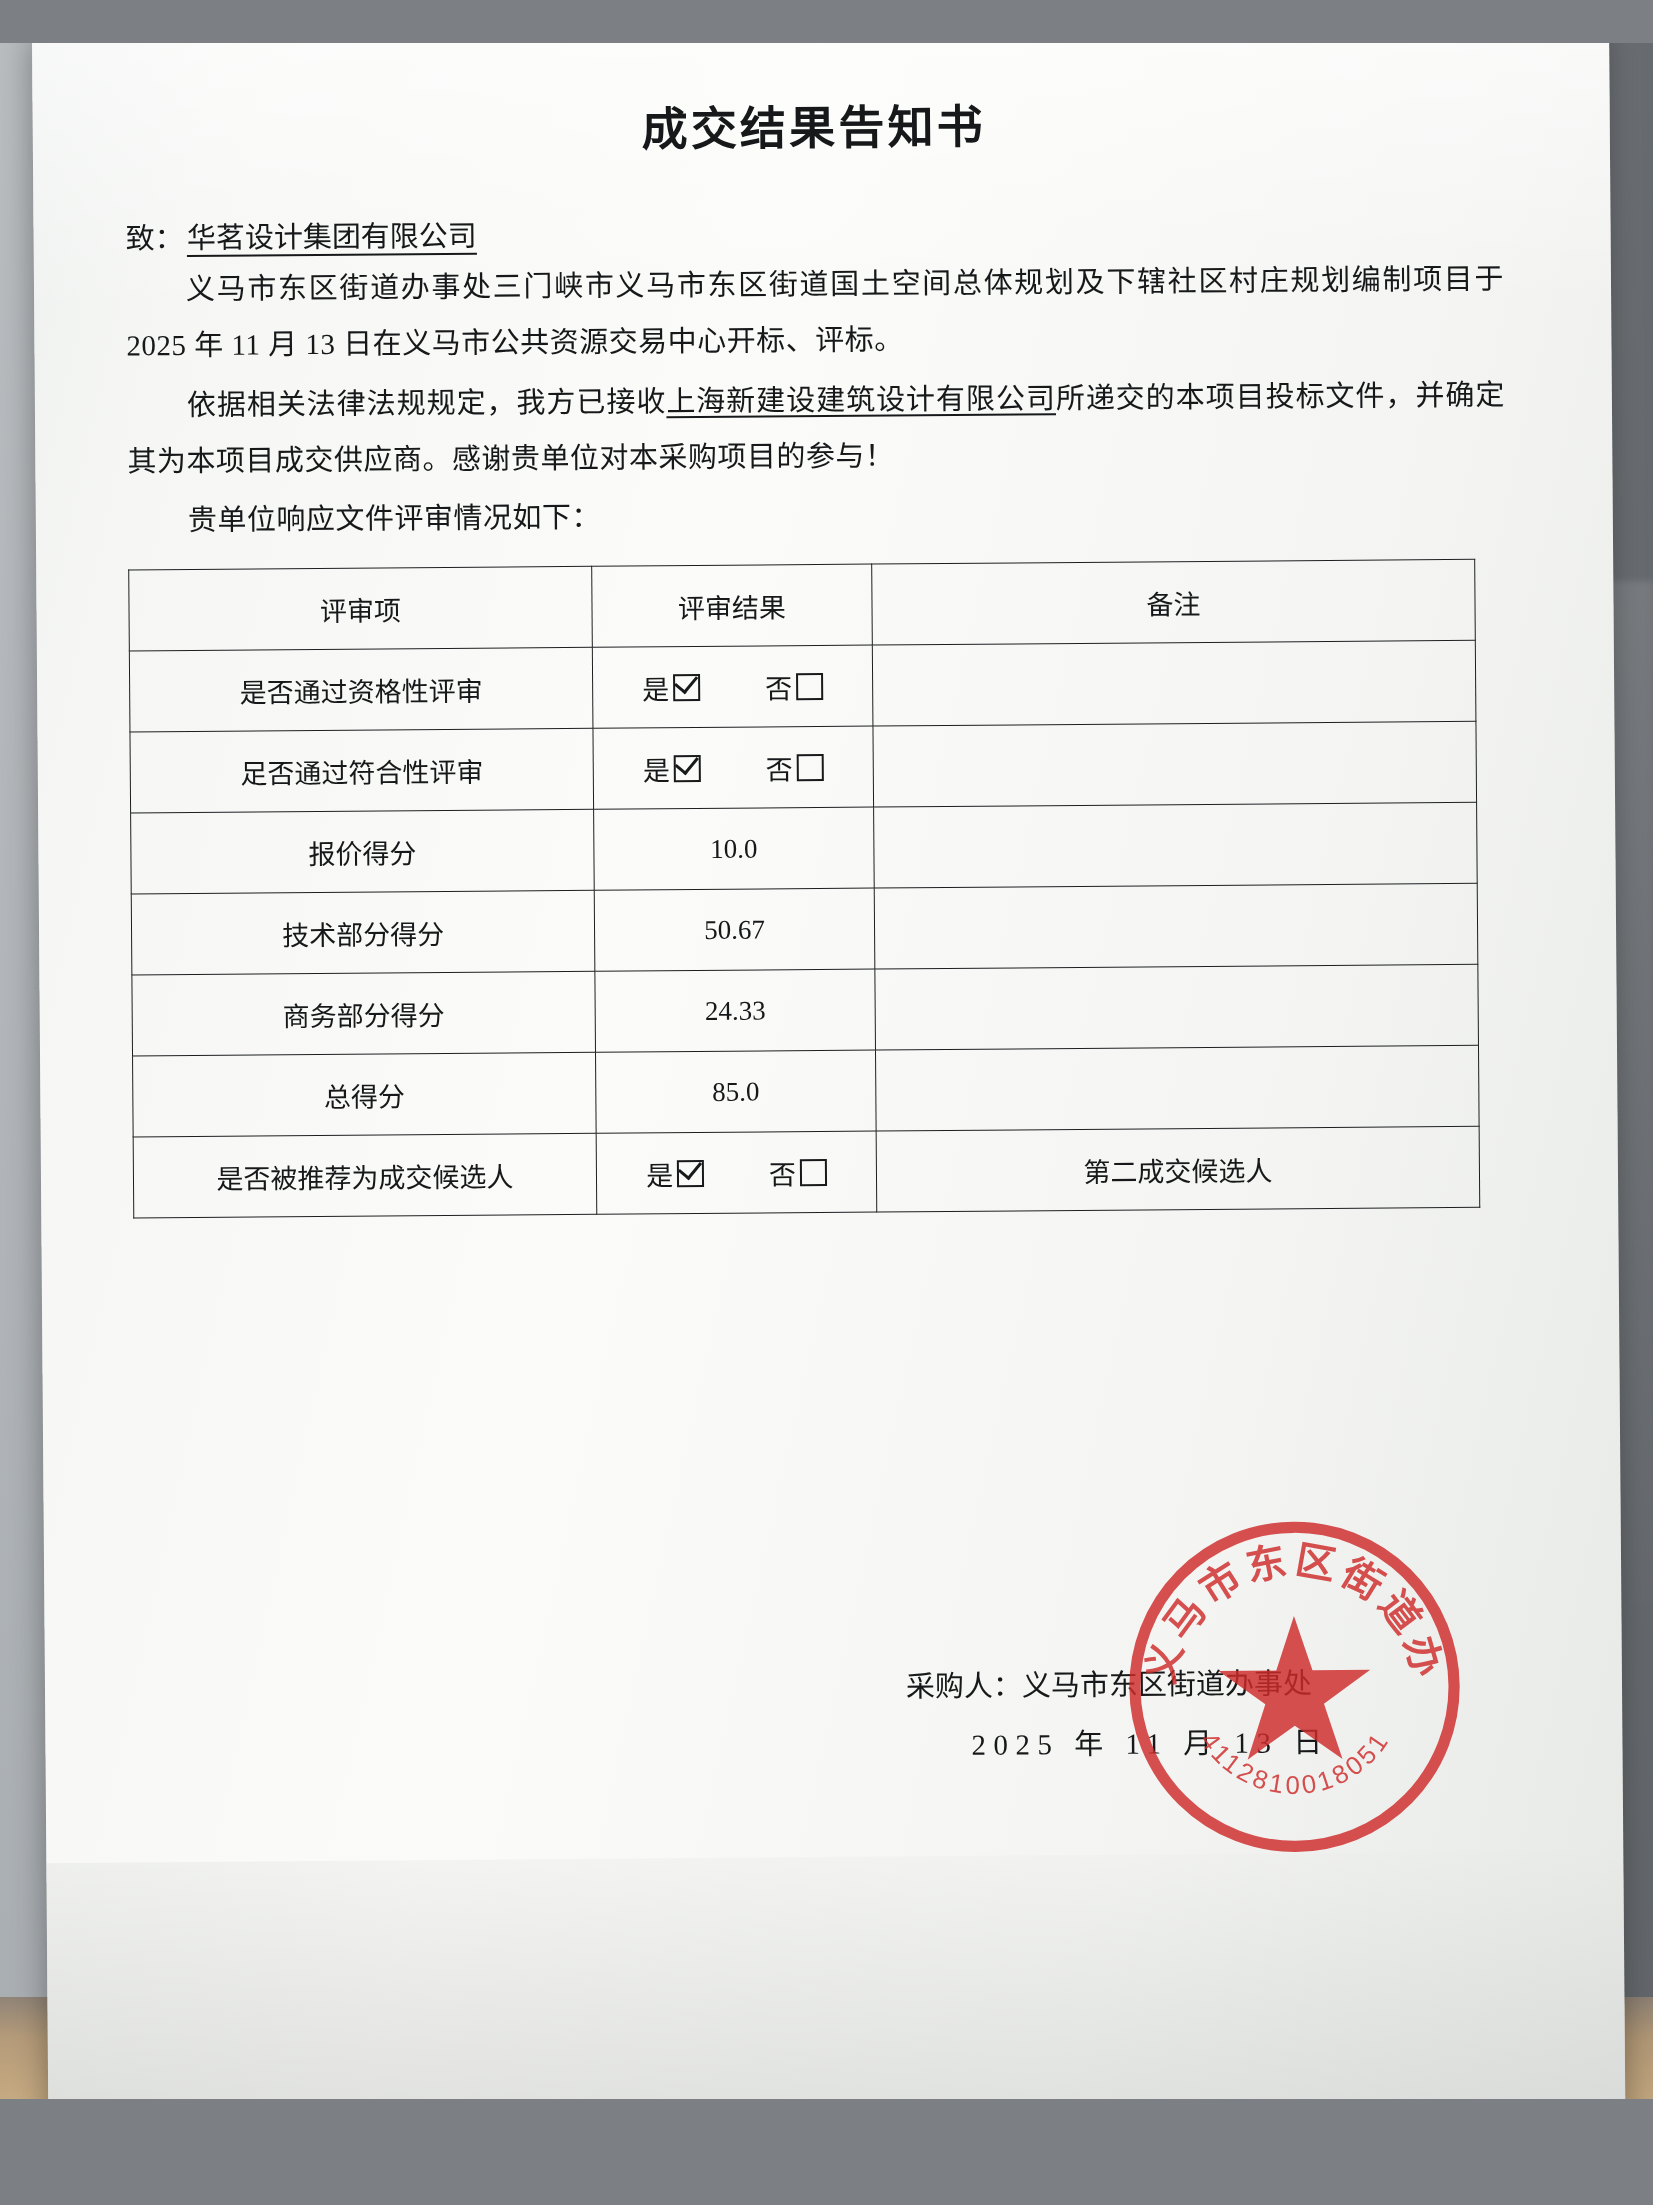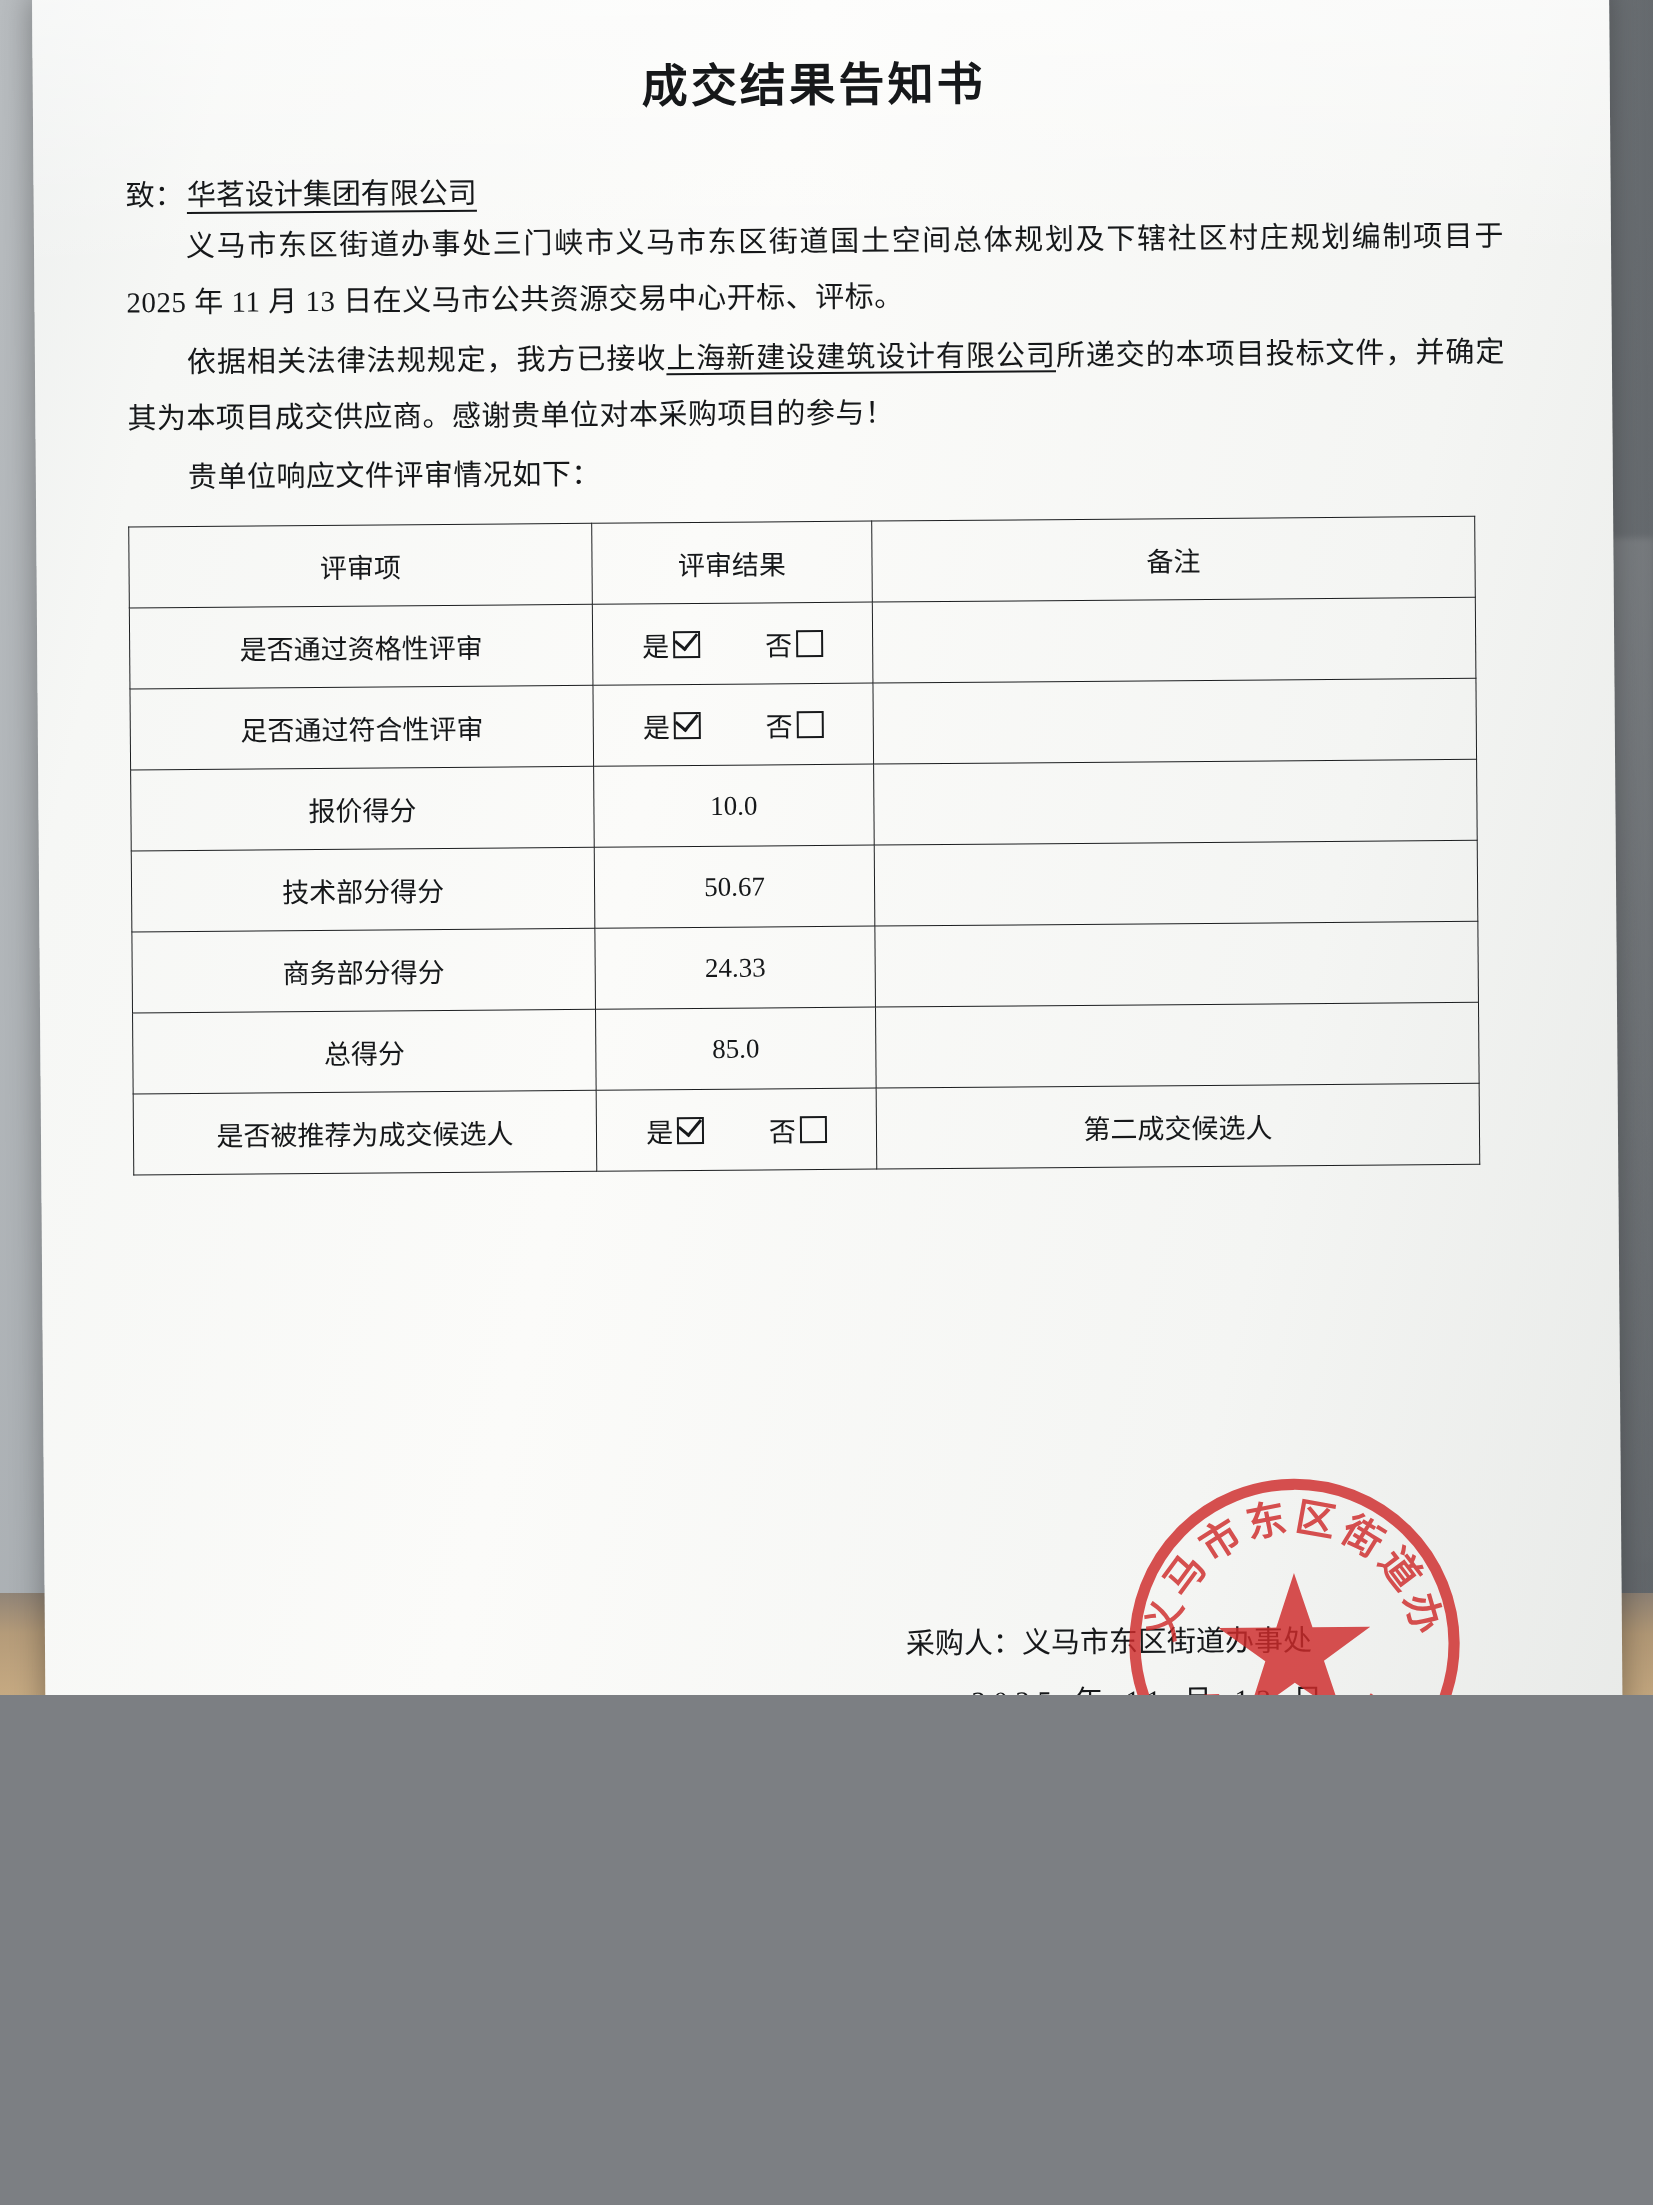--- a/index.html
+++ b/index.html
@@ -3,24 +3,25 @@
 <meta charset="utf-8">
 <style>
   html, body {
     margin: 0;
     padding: 0;
     background: #7c7f83;
   }
   #page {
     position: relative;
     width: 1654px;
-    height: 1695px;
+    height: 2056px;
     overflow: hidden;
     background: #22c55e;
     font-family: "Liberation Serif", "DejaVu Serif", serif;
+    margin-top: 43px;
   }
   
   #backdrop {
     position: absolute;
     inset: 0;
     background:
       linear-gradient(100deg, #b9bdc0 0%, #a9aeb2 18%, #b5babd 38%, #9fa4a8 62%, #8f9498 100%);
   }
   #backdrop-wood {
     position: absolute;

